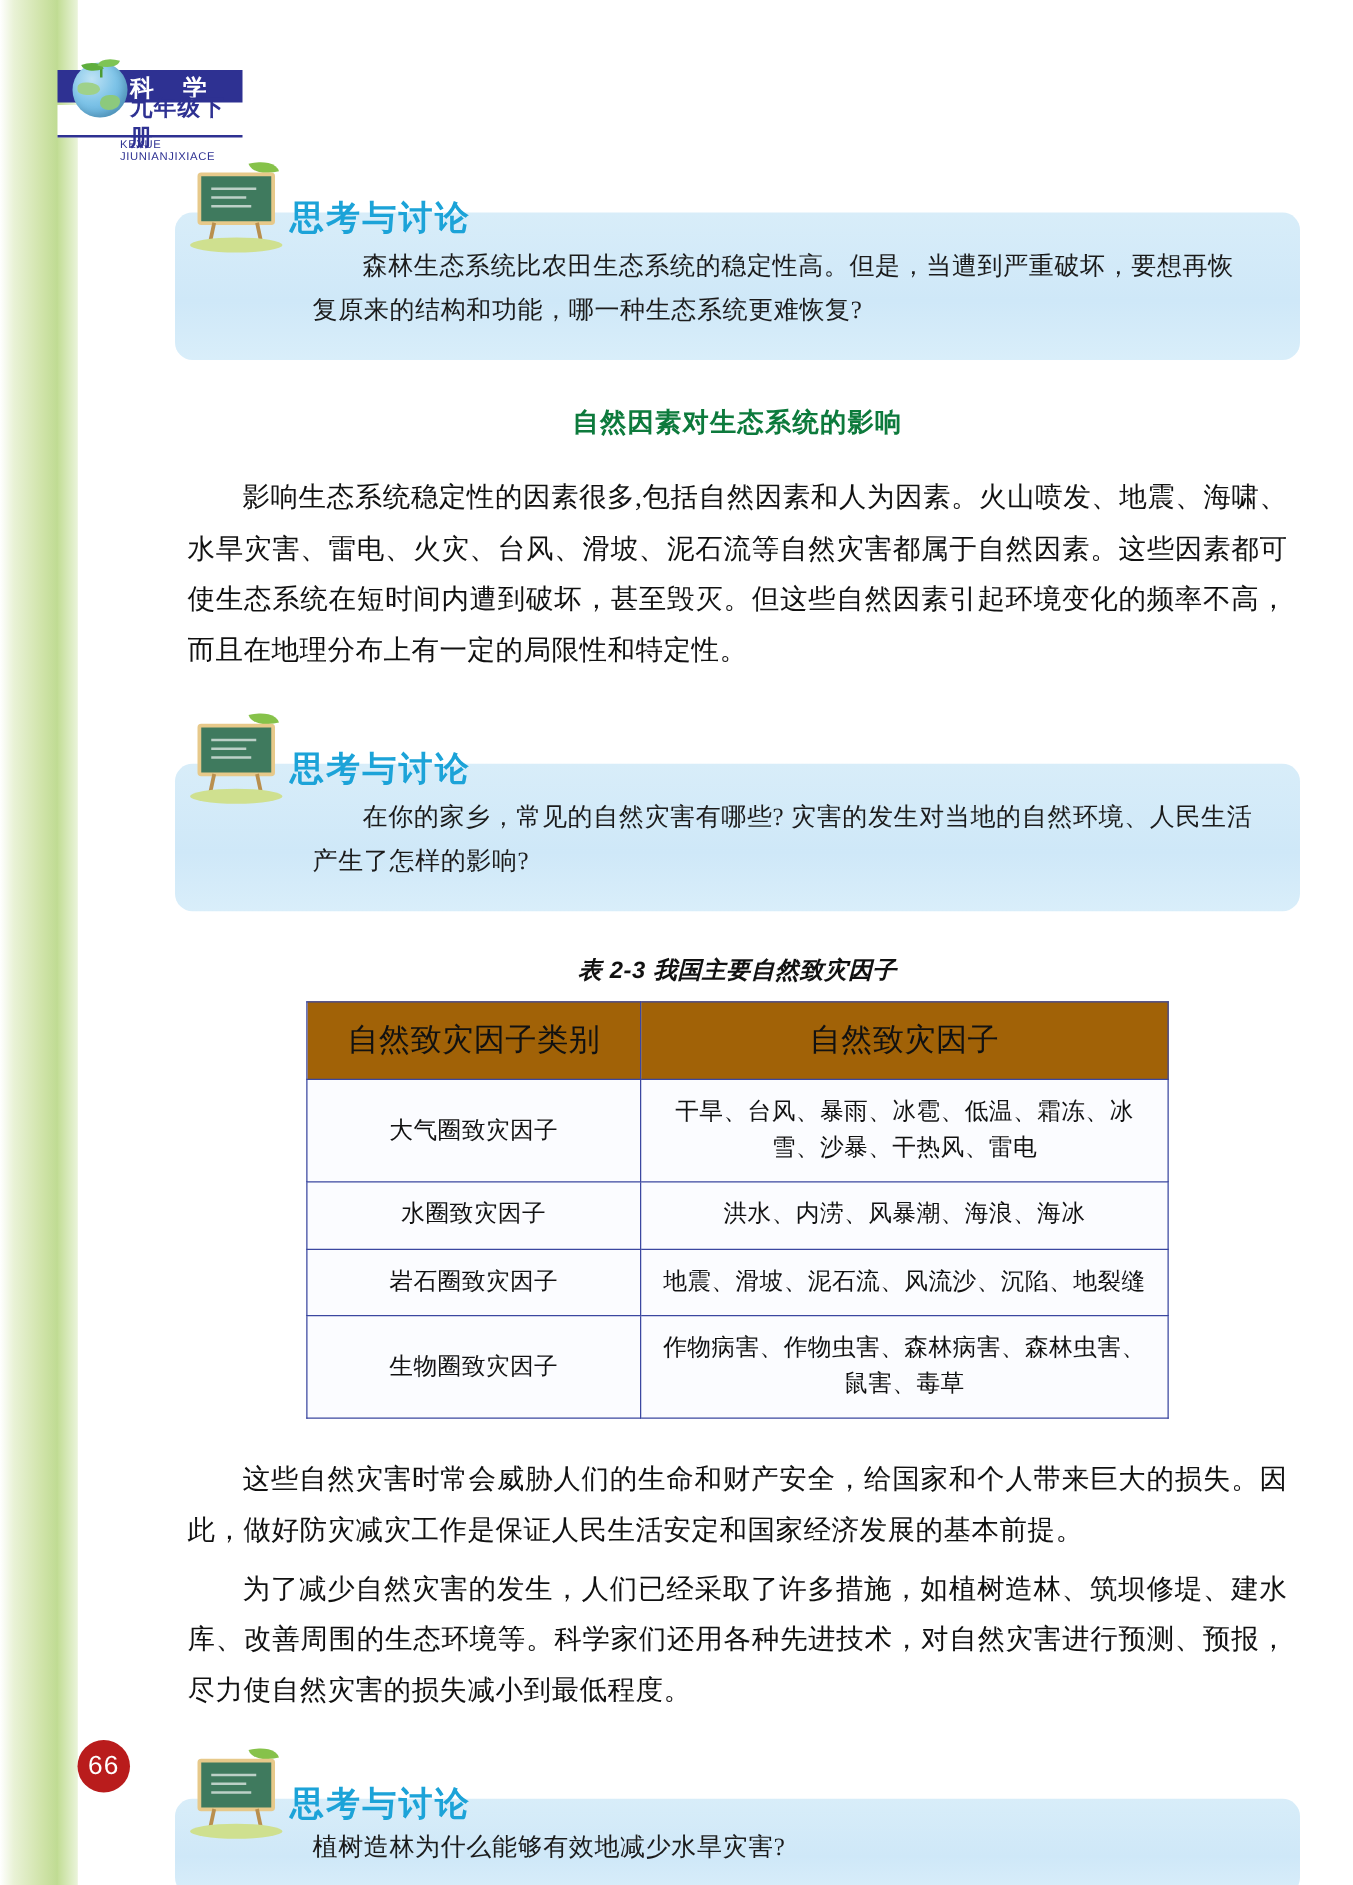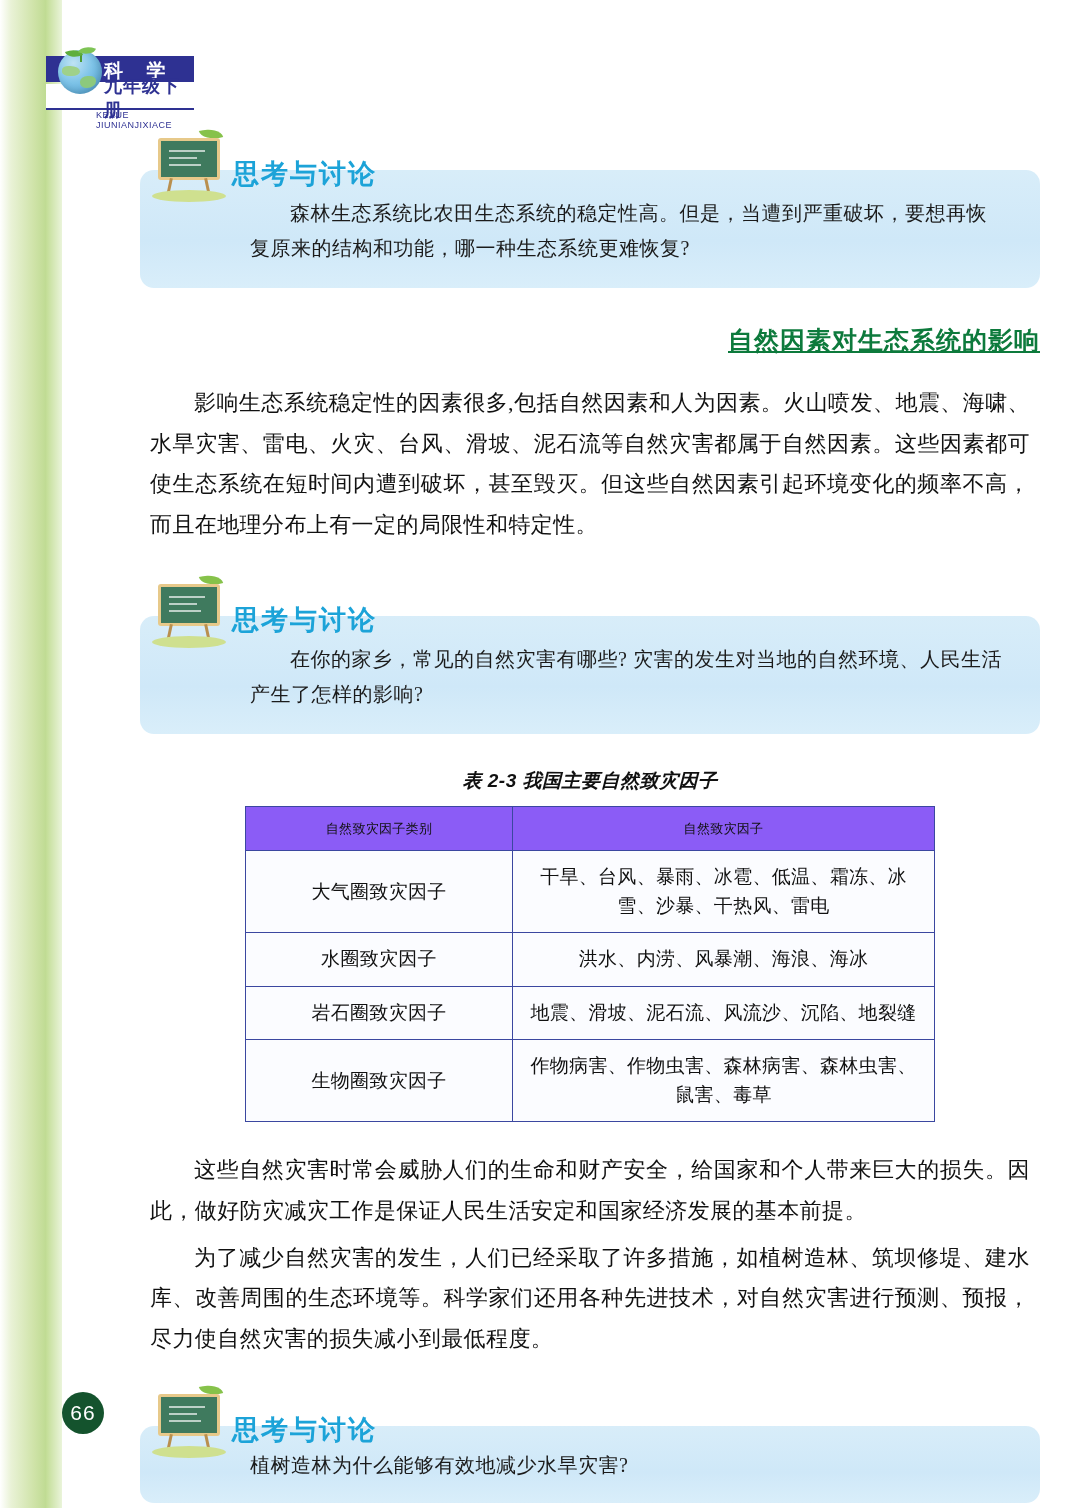--- a/index.html
+++ b/index.html
@@ -199,28 +199,27 @@
     font-weight: bold;
     color: #1ca3d8;
     letter-spacing: 2px;
     margin-left: 6px;
     padding-bottom: 8px;
     white-space: nowrap;
   }
 
   
   .section-title {
-    text-align: right;
-    font-family: "Liberation Sans", sans-serif;
-    font-size: 25px;
+    text-align: center;
+    font-family: "Liberation Sans", sans-serif;
+    font-size: 21px;
     font-weight: bold;
     color: #0d7a3c;
     letter-spacing: 1px;
     margin: 36px 0 26px 0;
-    text-decoration: underline;
   }
 
   
   .para {
     font-size: 22px;
     line-height: 1.85;
     color: #111111;
     text-indent: 2em;
     margin: 0 10px 6px 10px;
     text-align: justify;
@@ -247,30 +246,30 @@
   table.data th, table.data td {
     border: 1px solid #3b47a0;
     font-size: 19px;
     color: #111;
     text-align: center;
     padding: 12px 8px;
     line-height: 1.5;
     font-weight: normal;
     letter-spacing: .3px;
   }
-  table.data thead th { background: #8b5cf6; font-size: 13px; }
+  table.data thead th { background: #a16207; font-size: 25px; }
   .col-a { width: 250px; }
 
   
   .page-num {
     position: absolute;
     left: 62px; top: 1392px;
     width: 42px; height: 42px;
     border-radius: 50%;
-    background: #14532d;
+    background: #b91c1c;
     color: #fff;
     font-family: "Liberation Sans", sans-serif;
     font-size: 21px;
     display: flex;
     align-items: center;
     justify-content: center;
     letter-spacing: 1px;
   }
 </style>
 </head>

